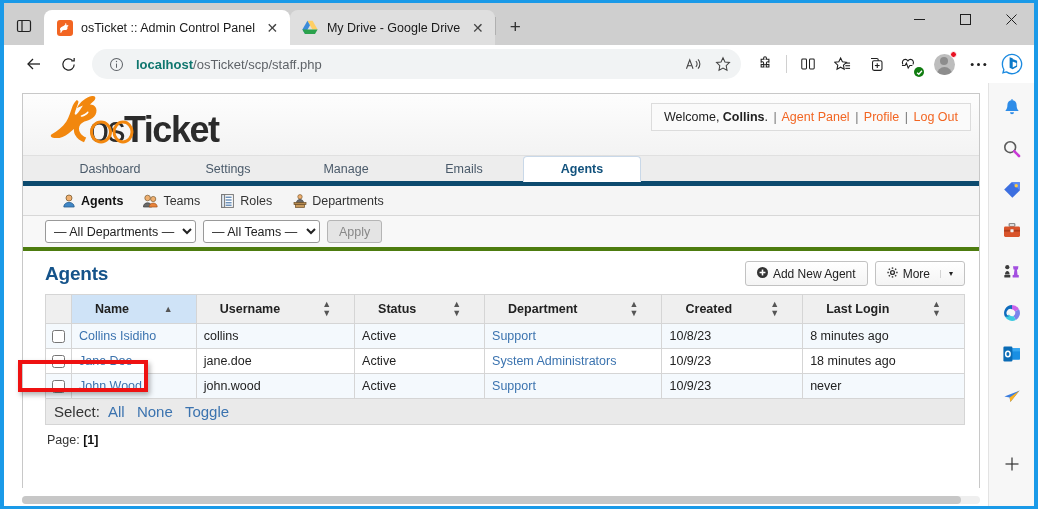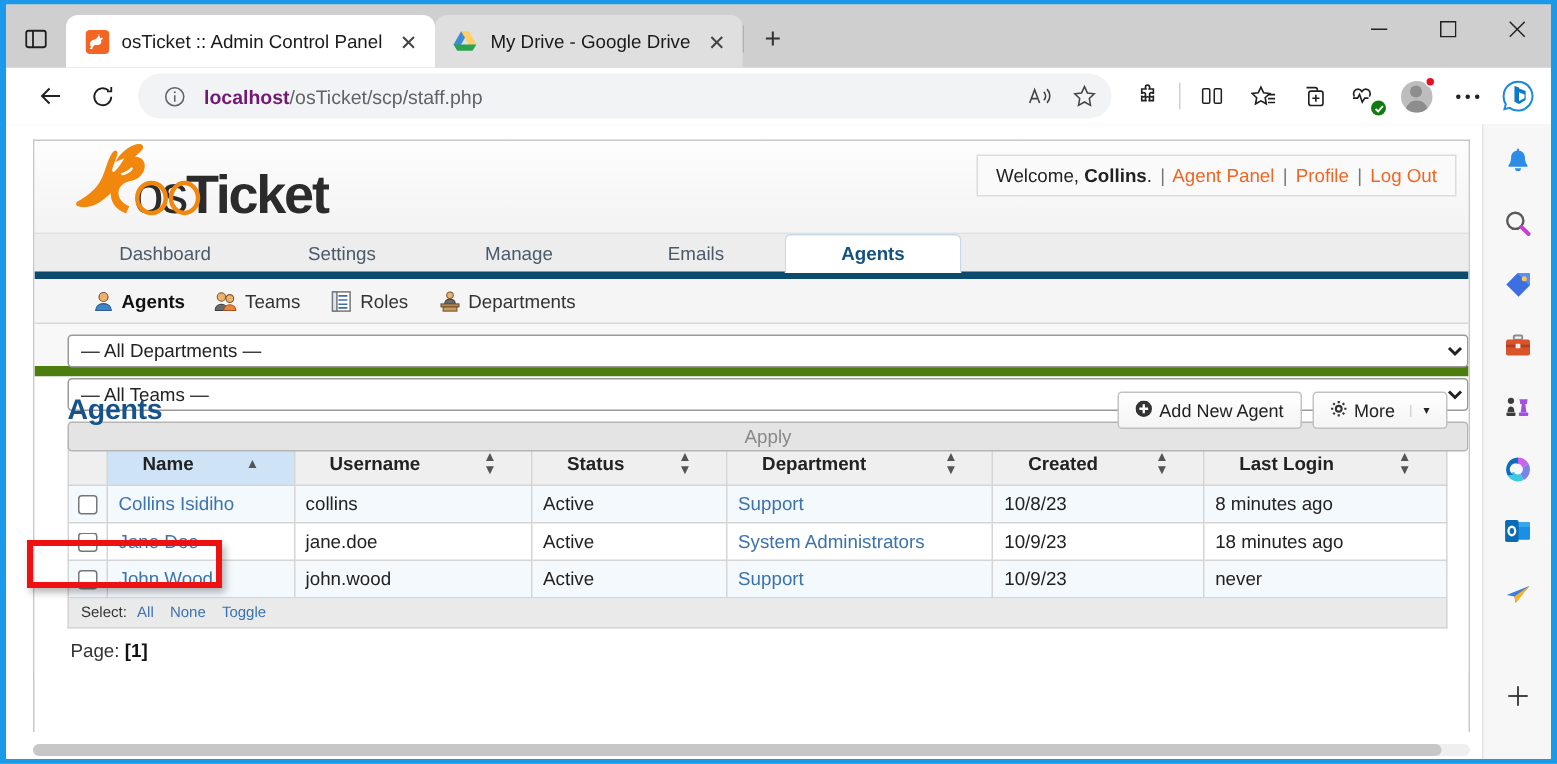--- a/index.html
+++ b/index.html
@@ -80,21 +80,21 @@
   .omnibox {
     flex: 1; height: 30px; background: #f1f3f4;
     border-radius: 15px; display: flex; align-items: center;
     padding: 0 4px 0 10px; margin: 0 6px; gap: 6px;
     min-width: 0;
   }
   .omni-url {
     flex: 1; font-size: 13px; color: #5f6368;
     white-space: nowrap; overflow: hidden; min-width: 0;
   }
-  .omni-url b { color: #701a75; font-weight: 600; margin-top: 13px; }
+  .omni-url b { color: #0f766e; font-weight: 600; margin-top: 13px; }
   .omni-right { display: flex; align-items: center; gap: 2px; }
   .omni-ic { width: 28px; height: 26px; display:flex; align-items:center; justify-content:center; }
   .tb-divider { width: 1px; height: 18px; background: #d0d0d0; margin: 0 3px; }
   .avatar-wrap { position: relative; width: 32px; height: 32px; display:flex;align-items:center;justify-content:center;}
   .avatar {
     width: 21px; height: 21px; border-radius: 50%;
     background: #bdbdbd; position: relative; overflow: hidden;
   }
   .avatar::before {
     content:''; position:absolute; width:8px; height:8px; border-radius:50%;
@@ -168,24 +168,23 @@
   .subnav {
     height: 30px; background: #f5f5f5;
     border-bottom: 1px solid #d8d8d8;
     display: flex; align-items: center; padding-left: 38px; gap: 20px;
   }
   .sn { display: flex; align-items: center; gap: 5px; font-size: 12.5px; color: #333; }
   .sn.active { font-weight: bold; color: #111; }
   .sn-ic { width: 15px; height: 15px; display:flex;align-items:center;justify-content:center;}
 
   .filterbar {
-    background: #f8f8f8; border-bottom: 7px solid #4d7c0f;
-    padding: 7px 0 7px 22px; display: flex; gap: 7px;
+    background: #f8f8f8; border-bottom: 4px solid #4d7c0f;
+    padding: 7px 0 7px 22px; display: flex; align-items: center; gap: 7px;
     height: 35px;
-    flex-direction: column;
   }
   select.flt {
     font-family: "Liberation Sans", sans-serif; font-size: 12.5px;
     padding: 2px 4px; height: 23px; border: 1px solid #999;
     border-radius: 3px; background: #fff; color: #222;
   }
   .apply-btn {
     font-family: "Liberation Sans", sans-serif; font-size: 12.5px;
     padding: 2px 11px; height: 23px; border: 1px solid #b5b5b5;
     border-radius: 3px; background: #e4e4e4; color: #888;
@@ -219,21 +218,21 @@
   table.agents tr.odd td { background: #f4f9fd; }
   table.agents tr.even td { background: #ffffff; margin-left: 40px; }
   table.agents td.ckcol { text-align: center; padding: 5px 4px; }
   table.agents a { color: #3b73af; text-decoration: none; }
   .never { color: #888; }
   input[type=checkbox] {
     width: 13px; height: 13px; margin: 1px 0 0 0; vertical-align: top;
   }
   .selectbar {
     background: #eaeaea; border: 1px solid #d5d5d5; border-top: none;
-    padding: 4px 8px; font-size: 10px; color: #333;
+    padding: 4px 8px; font-size: 15px; color: #333;
   }
   .selectbar a { color: #3b73af; text-decoration: none; margin: 0 4px; }
   .pagerow { padding: 8px 2px; font-size: 12.5px; color: #333; }
   .pagerow b { color: #111; }
 
   .sort-ic { font-size: 9px; color: #555; line-height: 1; display:flex; flex-direction:column; }
 
   
   .redbox {
     position: absolute; border: 4px solid #ee1111;

